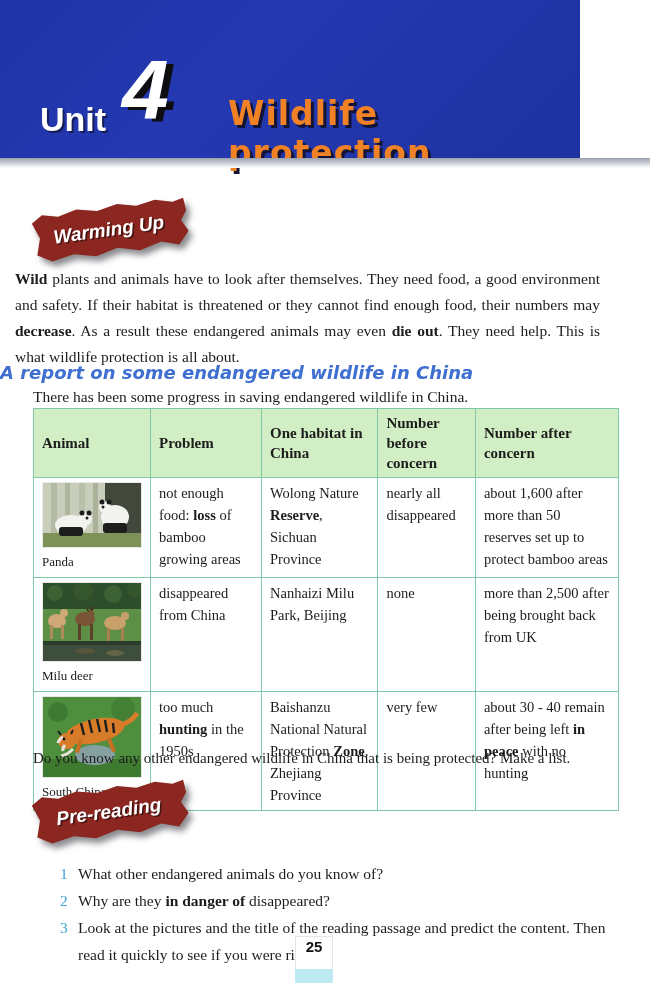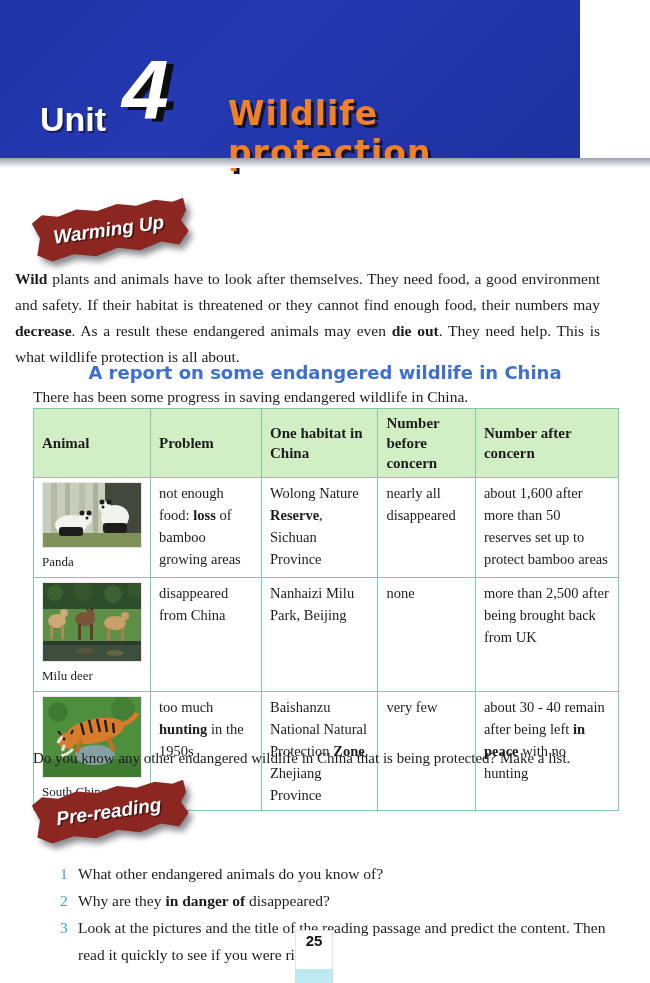--- a/index.html
+++ b/index.html
@@ -27,22 +27,22 @@
     display:flex;align-items:center;justify-content:center;
     clip-path:polygon(2% 20%,9% 6%,19% 13%,31% 3%,44% 11%,57% 2%,69% 10%,81% 3%,92% 11%,99% 6%,100% 30%,96% 48%,100% 70%,93% 94%,82% 84%,68% 96%,54% 86%,40% 97%,26% 88%,12% 97%,3% 82%,6% 50%);}
   .banner span{font-family:"Liberation Sans",sans-serif;font-weight:bold;font-style:italic;
     font-size:19px;color:#ffffff;text-shadow:1.5px 1.5px 0 rgba(0,0,0,.5);transform:rotate(-1deg);}
   #warming-banner{left:30px;top:204px;}
   #prereading-banner{left:30px;top:786px;}
 
   
   .para{position:absolute;left:15px;top:266px;width:585px;font-size:15.5px;line-height:26px;
     text-align:justify;}
-  .report-title{position:absolute;left:0;top:362px;width:650px;text-align:center;
-    font-family:"DejaVu Sans",sans-serif;font-weight:bold;font-size:18px;
+  .report-title{position:absolute;left:0;top:362px;width:650px;text-align:left;
+    font-family:"DejaVu Sans",sans-serif;font-weight:bold;font-style:italic;font-size:18px;
     color:#3f6fd0;}
   .report-intro{position:absolute;left:33px;top:388px;width:585px;font-size:15.5px;}
 
   
   table.report{position:absolute;left:33px;top:408px;width:586px;border-collapse:collapse;
     font-size:14.5px;line-height:22px;}
   table.report th,table.report td{border:1px solid #7fc9a8;padding:4px 8px;vertical-align:top;
     text-align:left;}
   table.report th{background:#d2eec4;font-size:15px;font-weight:bold;vertical-align:middle;
     height:40px;line-height:20px;}
@@ -54,21 +54,21 @@
 
   
   .post-question{position:absolute;left:33px;top:750px;width:585px;font-size:15px;}
   .qlist{position:absolute;left:60px;top:860px;width:558px;font-size:15.5px;line-height:27px;}
   .qitem{display:flex;}
   .qnum{width:18px;flex:0 0 18px;color:#3fa3d6;}
   .qtext{flex:1;}
 
   
   .page-footer{position:absolute;left:295px;bottom:0;width:38px;text-align:center;}
-  .page-num-box{background:#ffffff;border:1px solid #e3e6e9;border-bottom:none;padding:1px 0 20px;
+  .page-num-box{background:#ffffff;border:1px solid #e3e6e9;border-bottom:none;padding:1px 0 14px;
     font-family:"Liberation Sans",sans-serif;font-weight:bold;font-size:15px;color:#111;}
   .page-num-tab{height:14px;background:#bfe9f2;}
 
   b{font-weight:bold;}
 </style>
 </head>
 <body>
 
 <div class="page">
 

